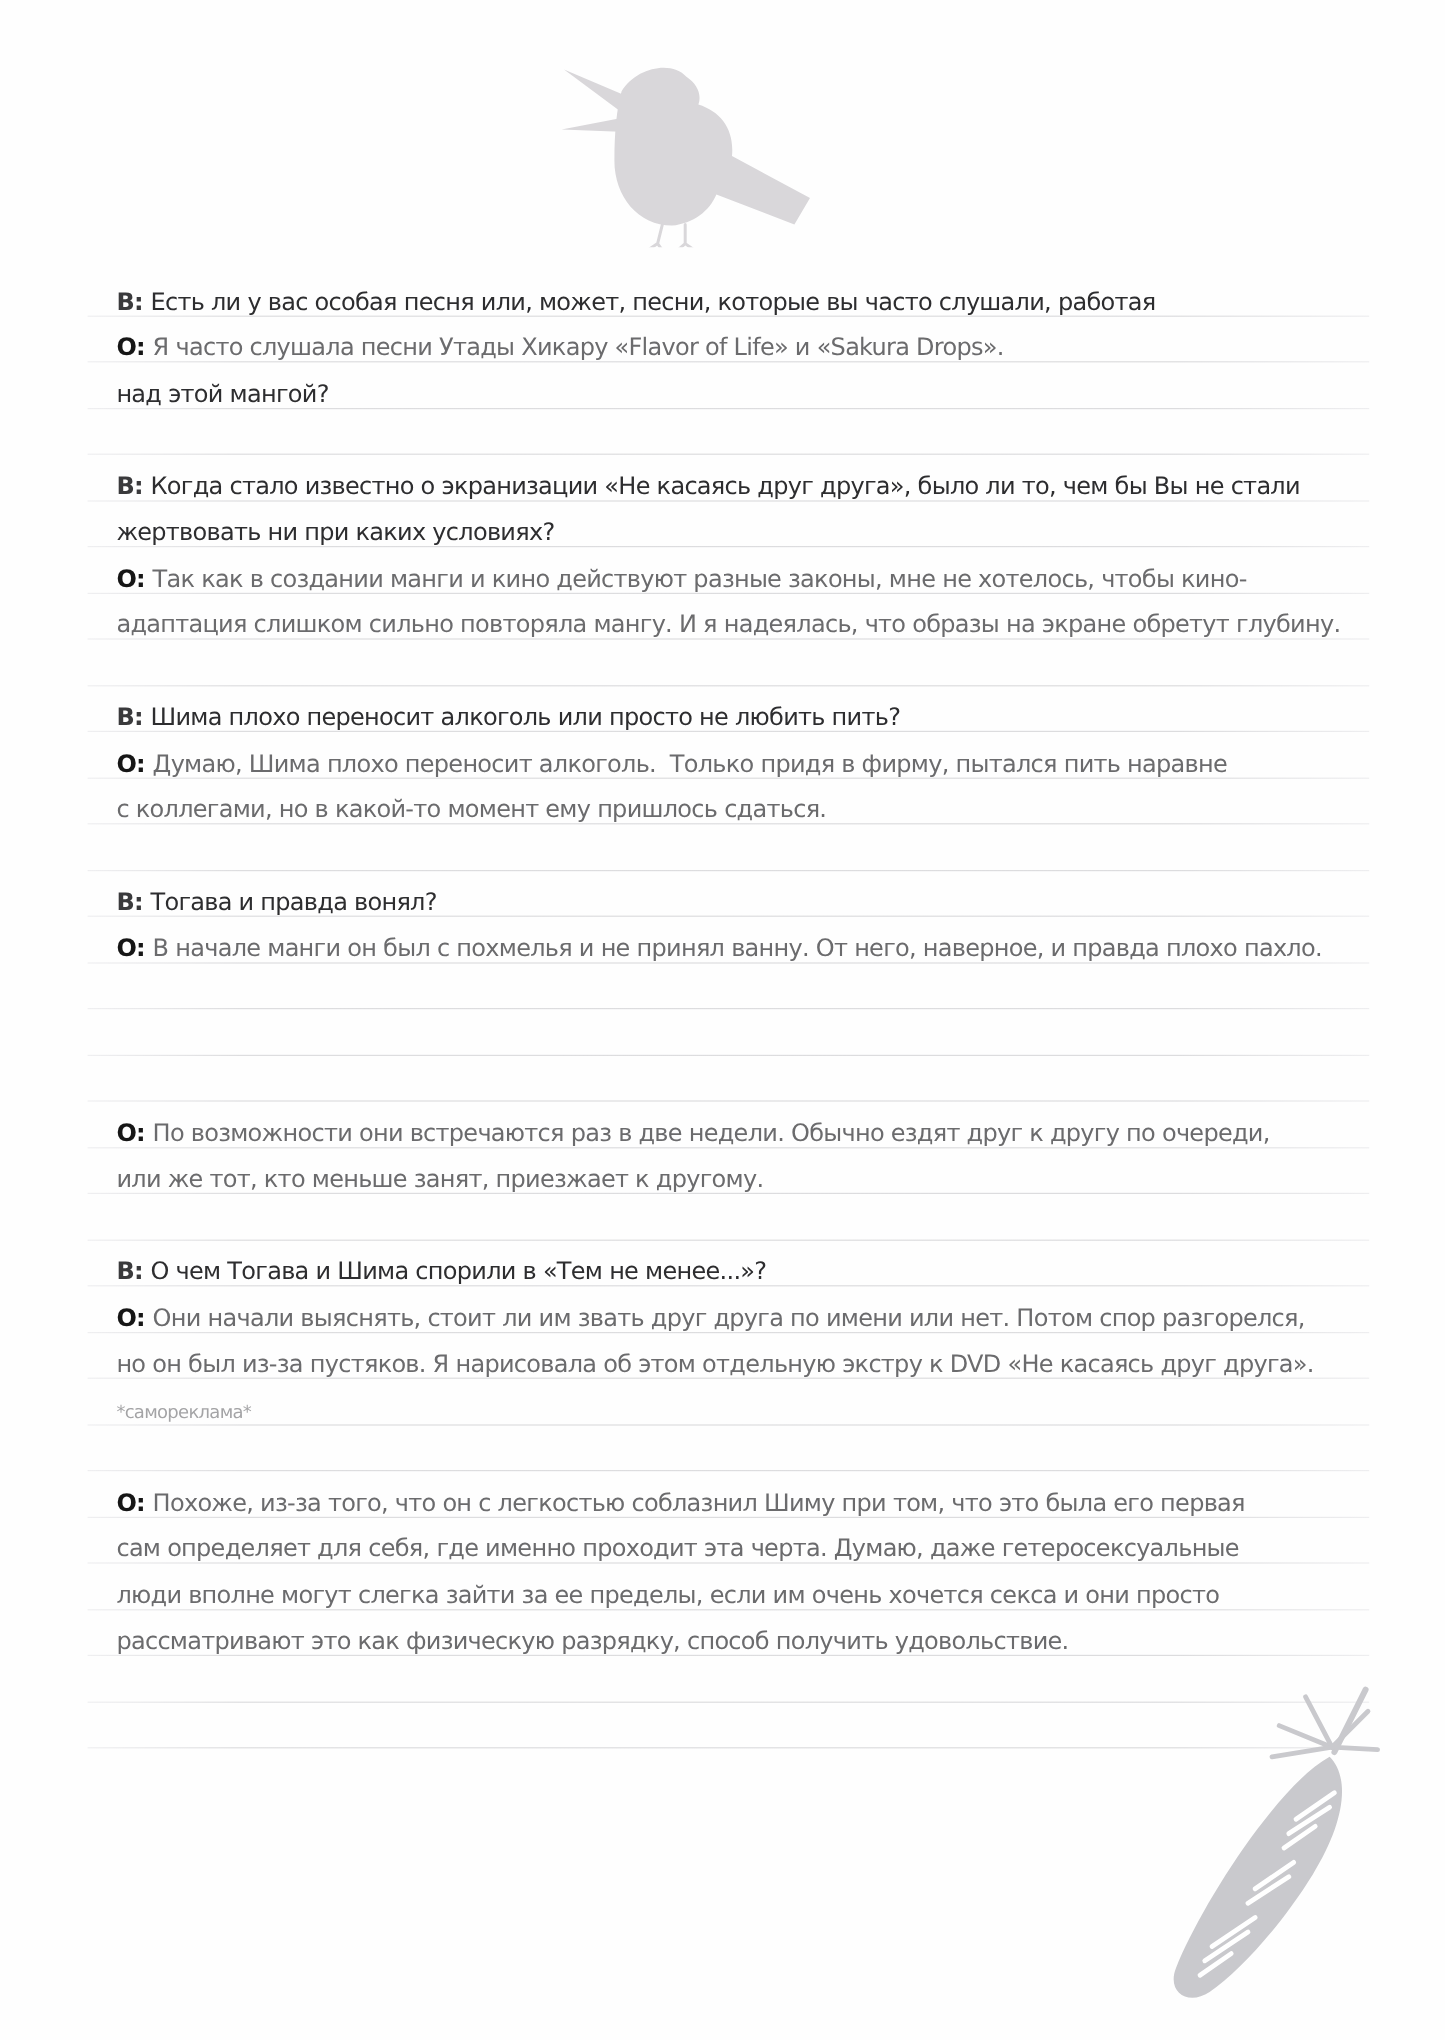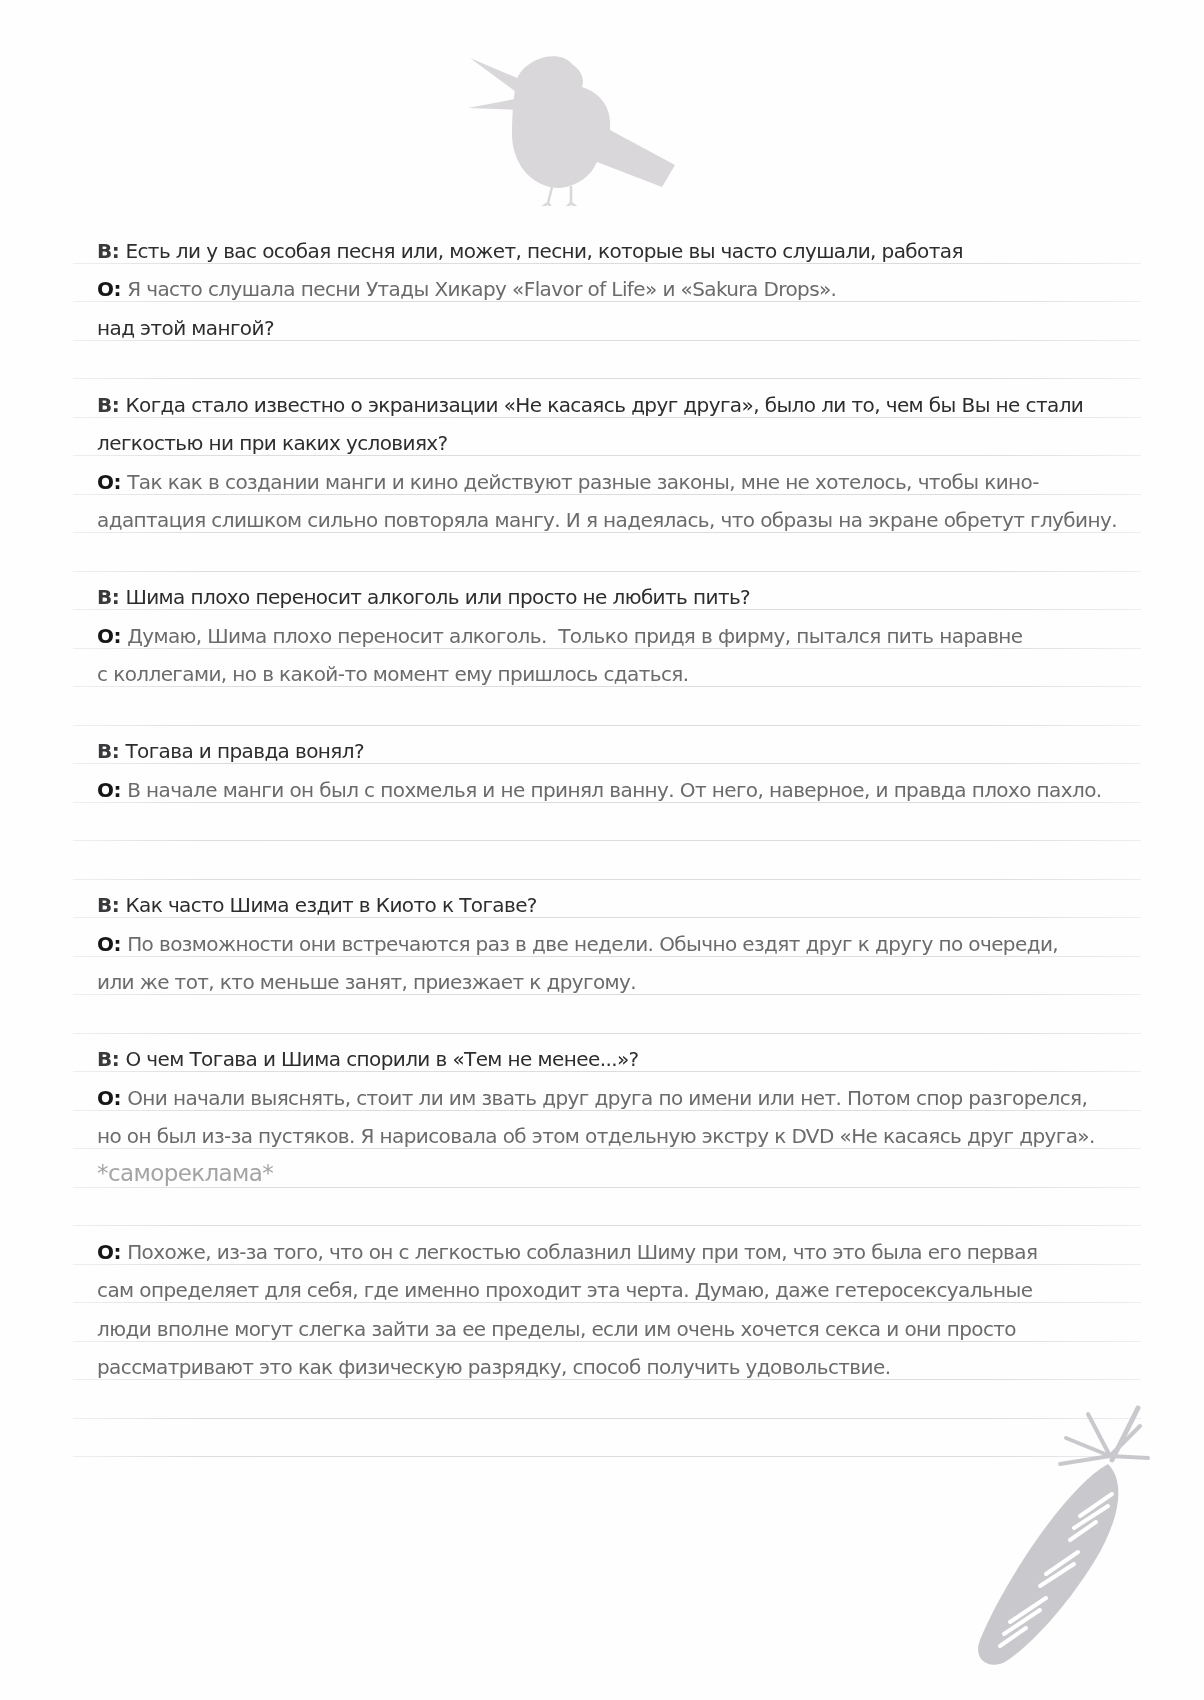--- a/index.html
+++ b/index.html
@@ -35,21 +35,21 @@
     background: linear-gradient(to right, #efeff1, #dddddf 12%, #dcdcde 85%, #eeeef0);
   }
   .txt {
     position: absolute; left: 24px; bottom: 3px;
     white-space: pre;
     font-size: 20px; letter-spacing: -0.6px;
     line-height: 1;
   }
   .seg.question { color: var(--question-text, #2d2d2f); }
   .seg.answer   { color: var(--answer-text, #6b6b6d); }
-  .seg.note     { color: var(--note-text, #a4a4a6); font-size: 23px; }
+  .seg.note     { color: var(--note-text, #a4a4a6); font-size: 15px; }
   .prefix { font-weight: 700; }
   .prefix.pq { color: #3a3a3c; }
   .prefix.pa { color: #161616; }
 </style>
 </head>
 <body style="background: rgb(254, 254, 254);">
 
 <div class="page">
 
   <div class="bird">
@@ -87,21 +87,21 @@
         <div class="rule"></div>
       </div>
       <div class="row spacer">
         <div class="rule"></div>
       </div>
       <div class="row">
         <span class="txt"><span class="seg question prefix pq">В: </span><span class="seg question">Когда стало известно о экранизации «Не касаясь друг друга», было ли то, чем бы Вы не стали</span></span>
         <div class="rule"></div>
       </div>
       <div class="row">
-        <span class="txt"><span class="seg question">легкостью ни при каких условиях?</span></span>
+        <span class="txt"><span class="seg question">жертвовать ни при каких условиях?</span></span>
         <div class="rule"></div>
       </div>
       <div class="row">
         <span class="txt"><span class="seg answer prefix pa">О: </span><span class="seg answer">Так как в создании манги и кино действуют разные законы, мне не хотелось, чтобы кино-</span></span>
         <div class="rule"></div>
       </div>
       <div class="row">
         <span class="txt"><span class="seg answer">адаптация слишком сильно повторяла мангу. И я надеялась, что образы на экране обретут глубину.</span></span>
         <div class="rule"></div>
       </div>
@@ -131,21 +131,20 @@
         <span class="txt"><span class="seg answer prefix pa">О: </span><span class="seg answer">В начале манги он был с похмелья и не принял ванну. От него, наверное, и правда плохо пахло.</span></span>
         <div class="rule"></div>
       </div>
       <div class="row">
         <div class="rule"></div>
       </div>
       <div class="row spacer">
         <div class="rule"></div>
       </div>
       <div class="row">
-        <span class="txt"><span class="seg question prefix pq">В: </span><span class="seg question">Как часто Шима ездит в Киото к Тогаве?</span></span>
         <div class="rule"></div>
       </div>
       <div class="row">
         <span class="txt"><span class="seg answer prefix pa">О: </span><span class="seg answer">По возможности они встречаются раз в две недели. Обычно ездят друг к другу по очереди,</span></span>
         <div class="rule"></div>
       </div>
       <div class="row">
         <span class="txt"><span class="seg answer">или же тот, кто меньше занят, приезжает к другому.</span></span>
         <div class="rule"></div>
       </div>

